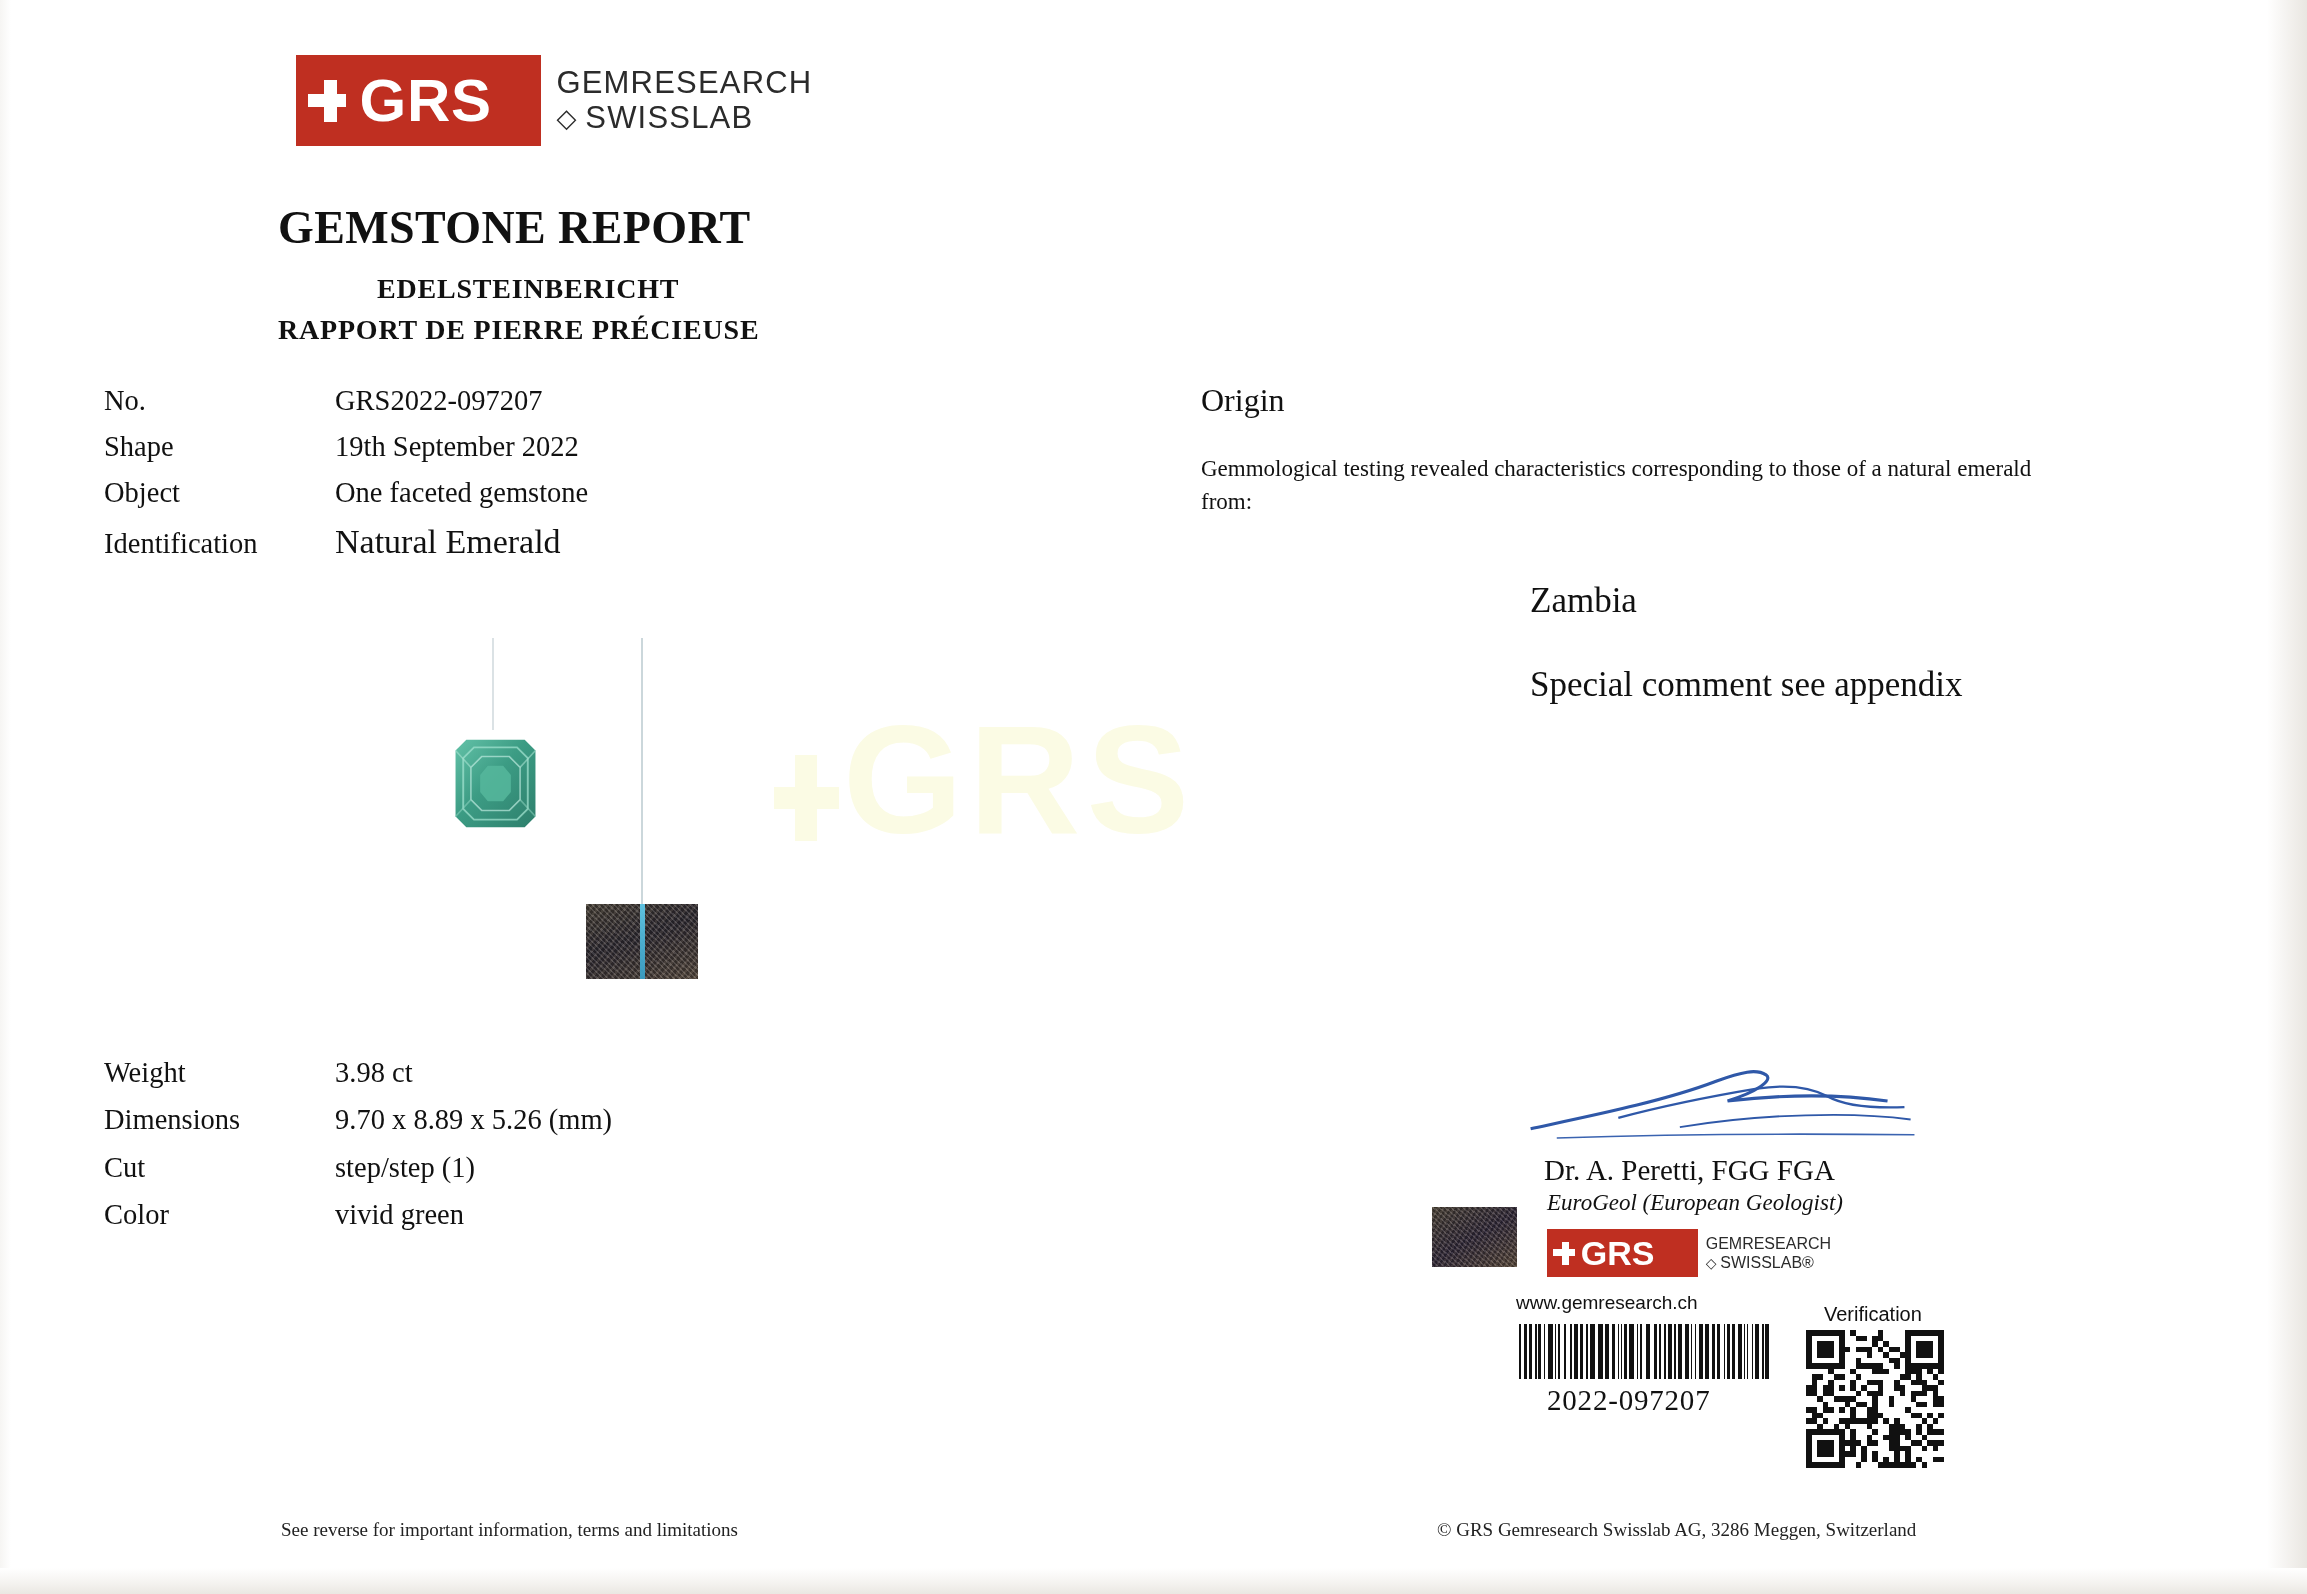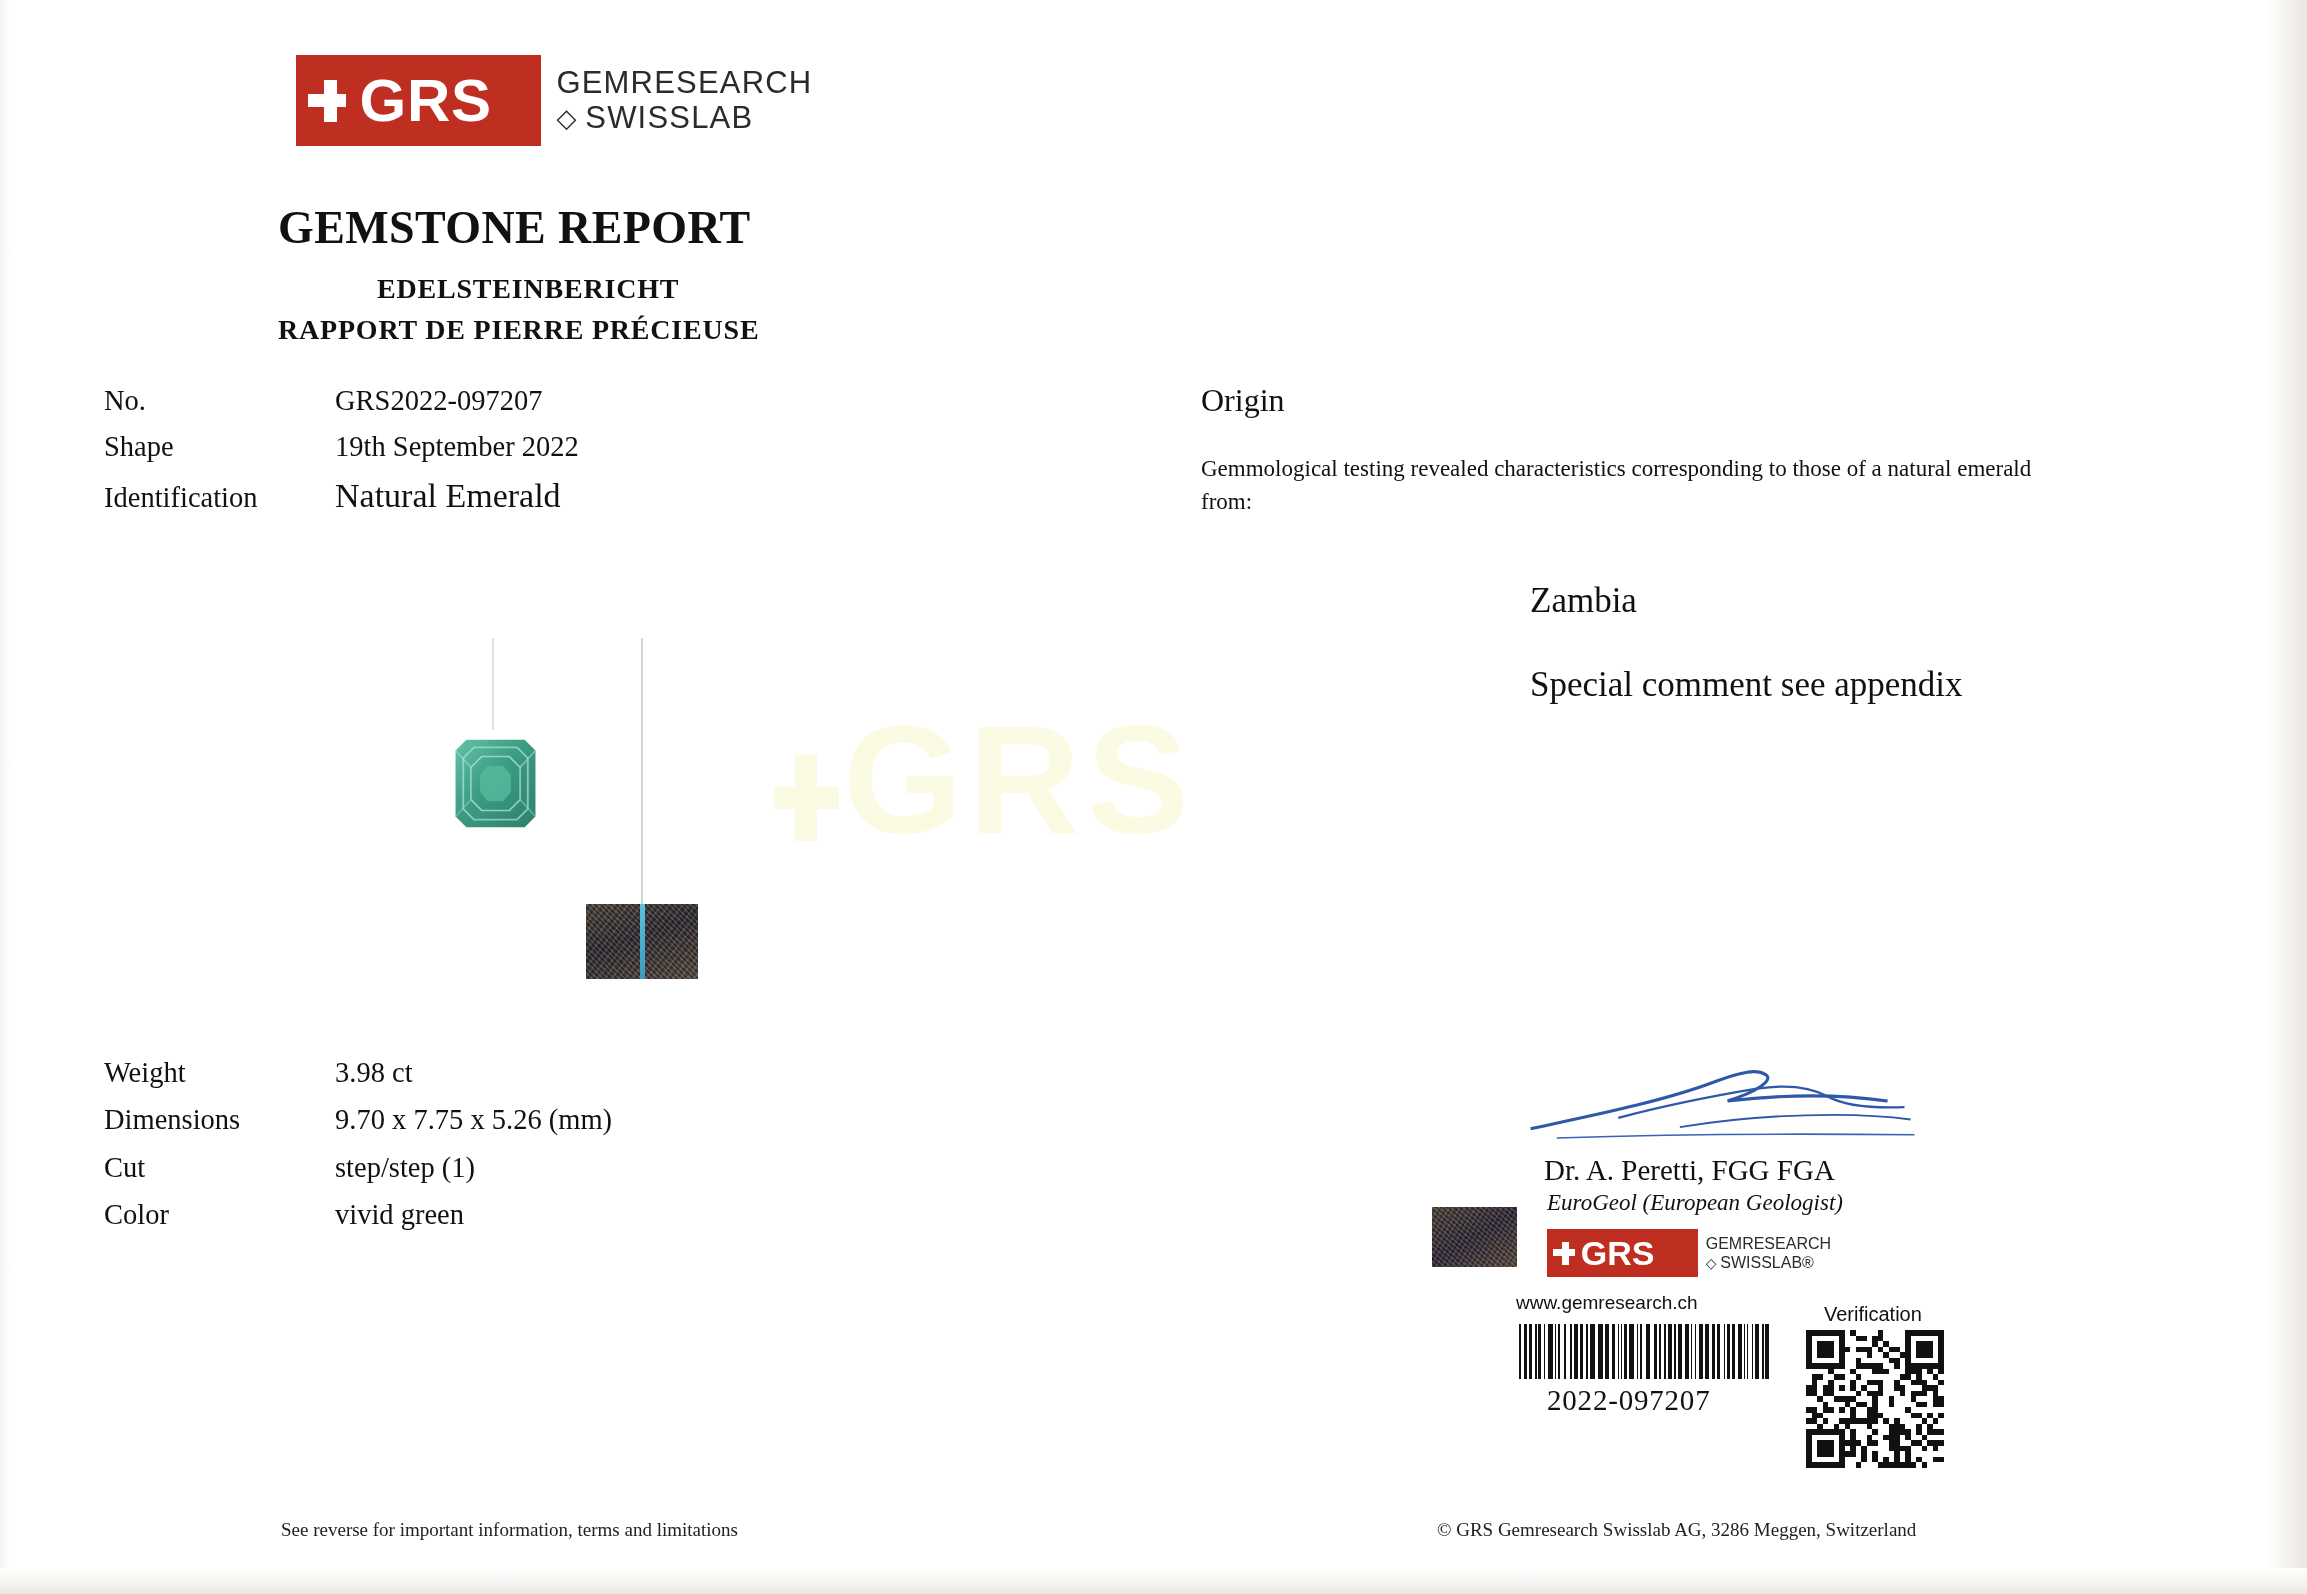--- a/index.html
+++ b/index.html
@@ -492,20 +492,24 @@
   <div class="title-fr">RAPPORT DE PIERRE PRÉCIEUSE</div>
 
   <div class="fields-top">
     <div class="frow">
       <div class="flabel">No.</div>
       <div class="fvalue">GRS2022-097207</div>
     </div>
     <div class="frow">
       <div class="flabel">Shape</div>
       <div class="fvalue">19th September 2022</div>
+    </div>
+    <div class="frow">
+      <div class="flabel">Object</div>
+      <div class="fvalue">One faceted gemstone</div>
     </div>
     <div class="frow">
       <div class="flabel">Identification</div>
       <div class="fvalue big">Natural Emerald</div>
     </div>
   </div>
 
   <div class="needle-line l2"></div>
   <div class="needle-line"></div>
 
@@ -532,21 +536,21 @@
     <div class="needle"></div>
   </div>
 
   <div class="fields-bottom">
     <div class="frow">
       <div class="flabel">Weight</div>
       <div class="fvalue">3.98 ct</div>
     </div>
     <div class="frow">
       <div class="flabel">Dimensions</div>
-      <div class="fvalue">9.70 x 7.75 x 5.26 (mm)</div>
+      <div class="fvalue">9.70 x 8.89 x 5.26 (mm)</div>
     </div>
     <div class="frow">
       <div class="flabel">Cut</div>
       <div class="fvalue">step/step (1)</div>
     </div>
     <div class="frow">
       <div class="flabel">Color</div>
       <div class="fvalue">vivid green</div>
     </div>
   </div>

